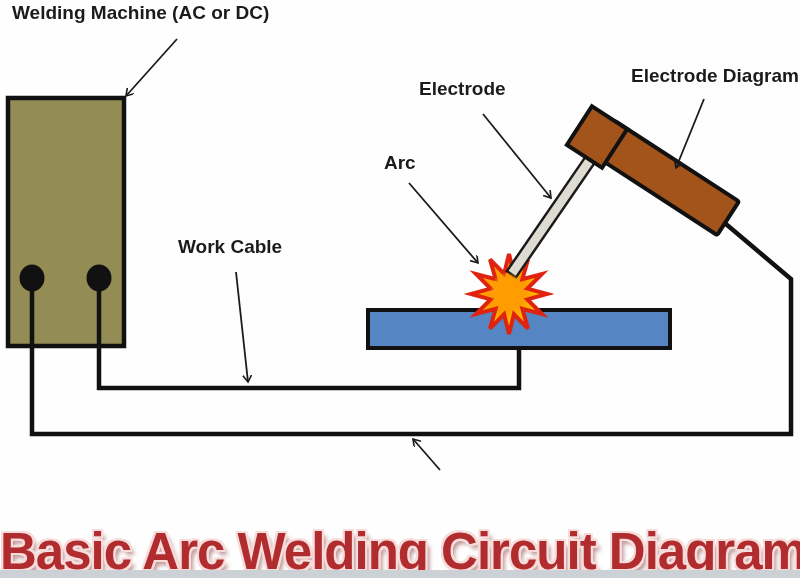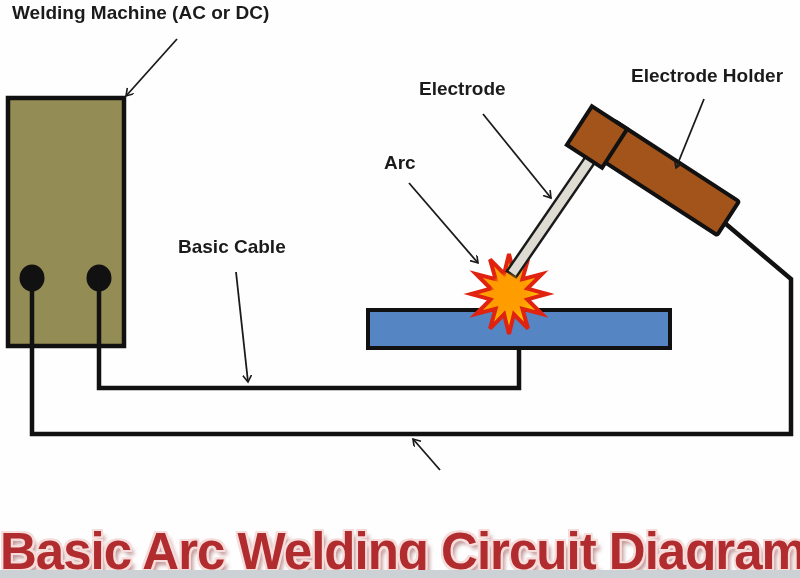--- a/index.html
+++ b/index.html
@@ -93,23 +93,23 @@
     <line class="pointer" x1="704" y1="99" x2="676" y2="168" marker-end="url(#arrowhead)"></line>
     <line class="pointer" x1="409" y1="183" x2="478" y2="263" marker-end="url(#arrowhead)"></line>
     <line class="pointer" x1="236" y1="272" x2="248" y2="382" marker-end="url(#arrowhead)"></line>
     <line class="pointer" x1="440" y1="470" x2="413" y2="439" marker-end="url(#arrowhead)"></line>
   </svg>
 
   <div class="lbl" style="left:12px;top:2px;">Welding Machine (AC or DC)</div>
 
   <div class="lbl" style="left:419px;top:78px;text-align:center;">Electrode</div>
 
-  <div class="lbl" style="left:631px;top:65px;">Electrode Holder</div>
+  <div class="lbl" style="left:631px;top:65px;">Electrode Diagram</div>
 
   <div class="lbl" style="left:375px;top:152px;margin-left:9px;">Arc</div>
 
-  <div class="lbl" style="left:178px;top:236px;">Basic Cable</div>
+  <div class="lbl" style="left:178px;top:236px;">Work Cable</div>
 
 
   <div class="title">Basic Arc Welding Circuit Diagram</div>
 
   <div class="bottom-bar"></div>
 </div>
 
 </body></html>

